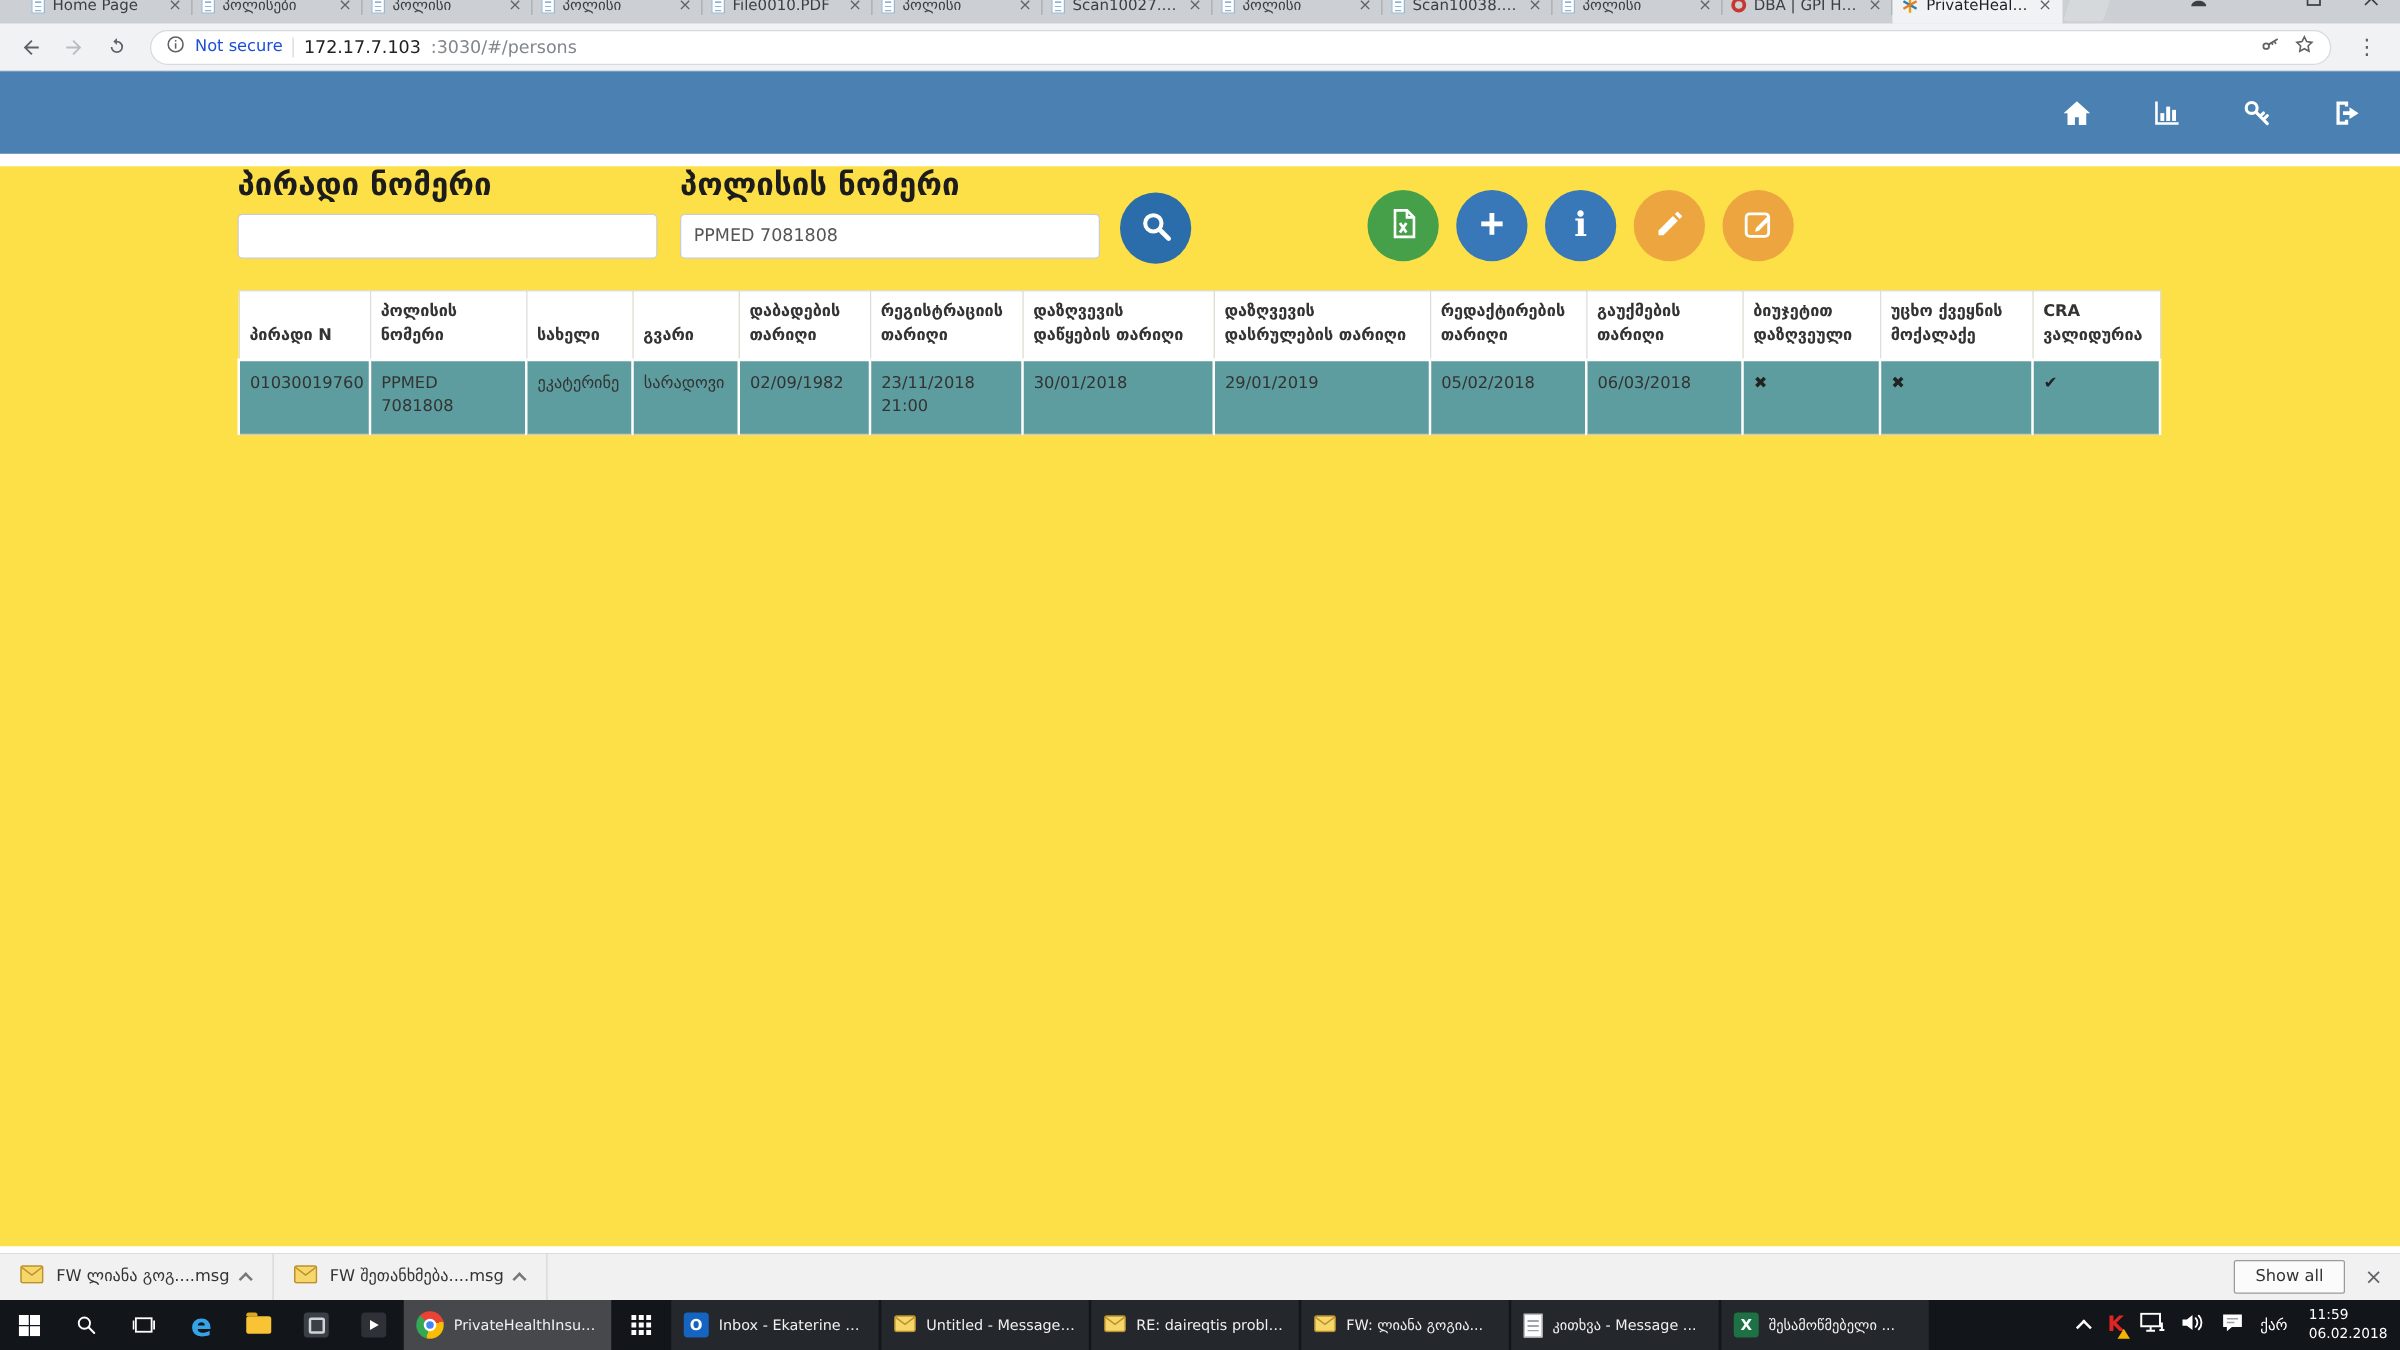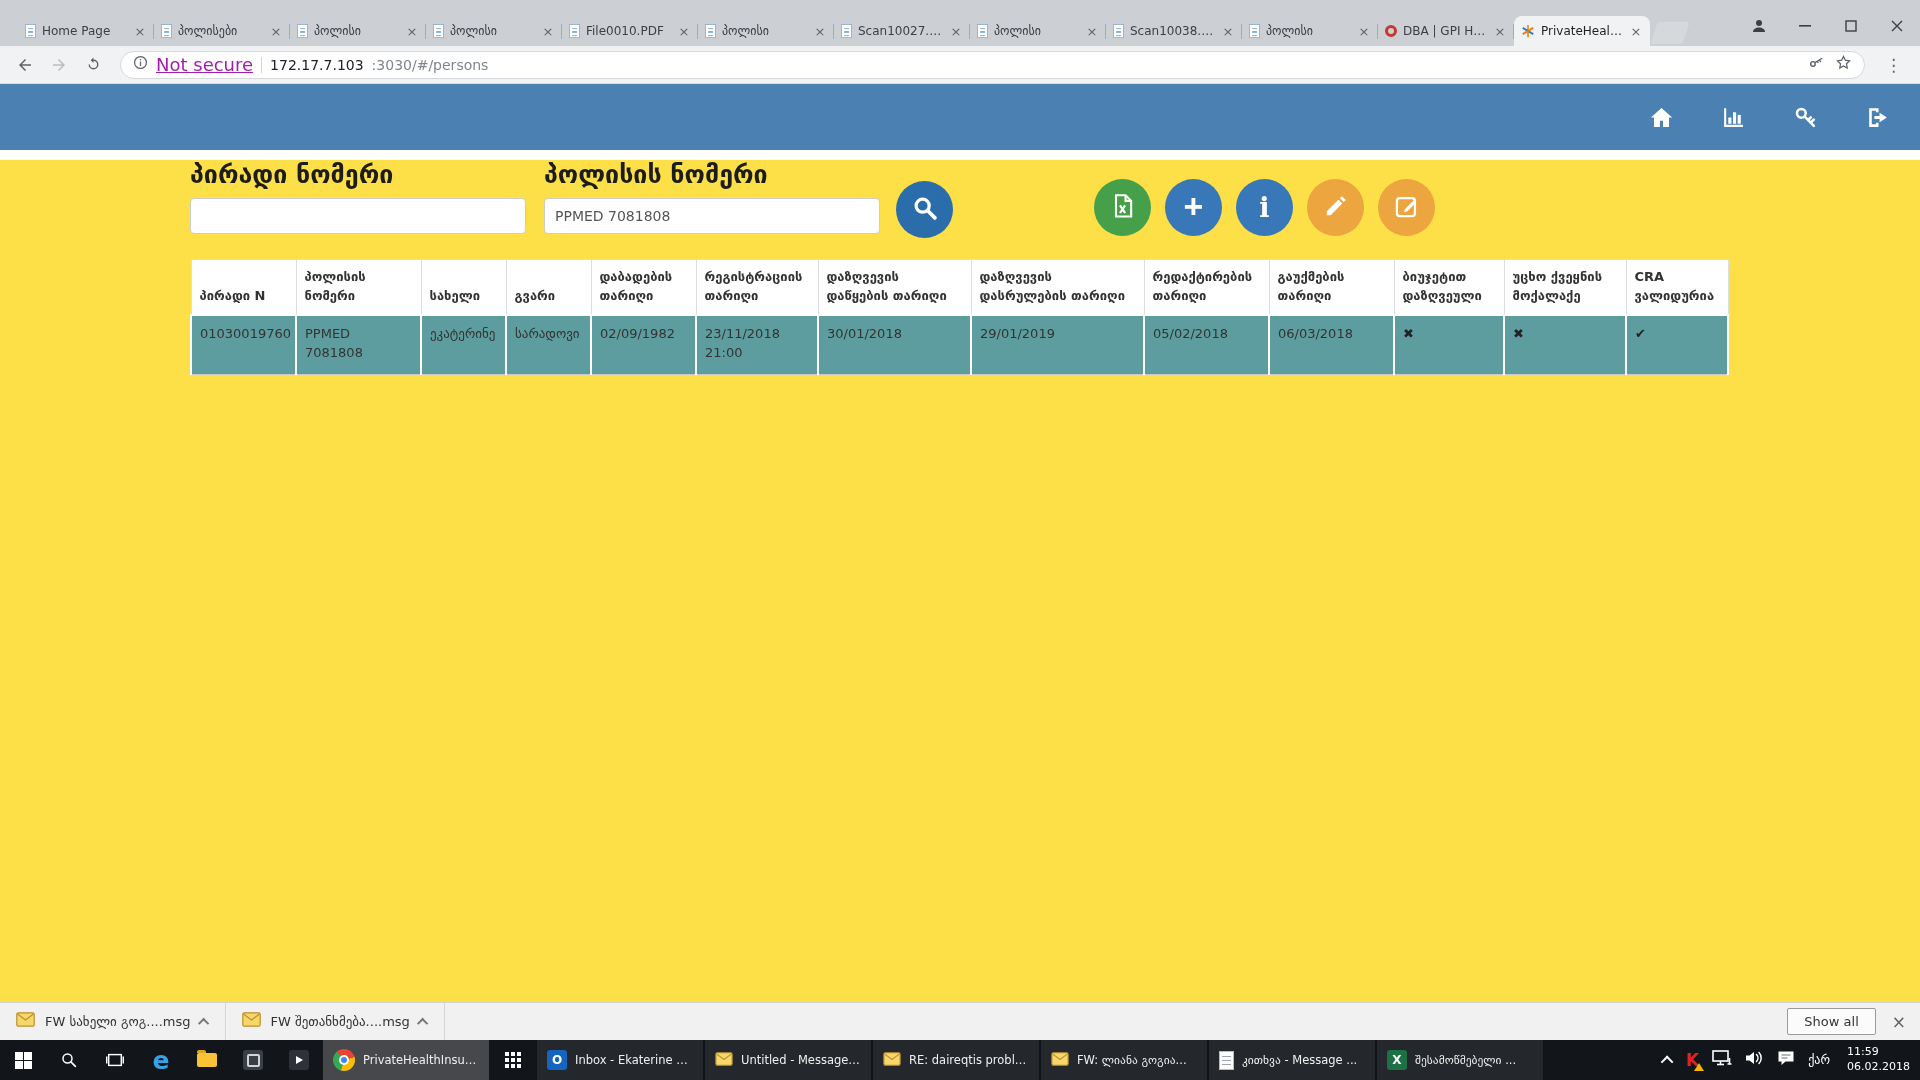--- a/index.html
+++ b/index.html
@@ -1,20 +1,20 @@
 <!DOCTYPE html>
 <html><head>
 <meta charset="utf-8">
 <style>
   * { margin:0; padding:0; box-sizing:border-box; }
   html,body { width:1920px; height:1080px; overflow:hidden;
     font-family:"DejaVu Sans","Liberation Sans",sans-serif; background:#fff; }
 
   
-  .tabstrip { height:46px; background:#ccd0d5; display:flex; align-items:flex-end; padding-left:18px; }
+  .tabstrip { height:19px; background:#ccd0d5; display:flex; align-items:flex-end; padding-left:18px; }
   .tab { width:136px; height:30px; display:flex; align-items:center; gap:6px;
     padding:0 7px; border-radius:8px 8px 0 0; position:relative; cursor:default; }
   .tab:not(.active)::after { content:""; position:absolute; right:0; top:8px; height:15px; width:1px; background:#a5aab0; }
   .tab.active { background:#f1f2f4; }
   .tab-title { flex:1; font-size:12px; color:#3b4045; white-space:nowrap; overflow:hidden; text-overflow:ellipsis; }
   .tab.active .tab-title { color:#1f2124; }
   .tab-close { font-size:13px; color:#5f6368; width:14px; text-align:center; flex:none; }
   .fav { flex:none; }
   .doc-fav { width:11px; height:14px; background:#fff; border:1px solid #9db6cf; position:relative; }
   .doc-fav::after { content:""; position:absolute; left:2px; right:2px; top:3px; height:8px;
@@ -24,21 +24,21 @@
   .newtab-btn { width:32px; height:22px; margin:0 0 2px 4px; background:#d6d9dc; transform:skewX(-18deg); border-radius:3px; }
   .win-controls { margin-left:auto; display:flex; align-items:flex-start; height:34px; }
   .win-btn { width:46px; height:28px; display:flex; align-items:center; justify-content:center; color:#3c4043; }
 
   
   .toolbar { height:38px; background:#f1f2f4; border-bottom:1px solid #d6dade;
     display:flex; align-items:center; padding:0 10px; gap:4px; }
   .nav-btn { width:30px; height:30px; display:flex; align-items:center; justify-content:center; }
   .omnibox { flex:1; height:28px; background:#fff; border:1px solid #d6dade; border-radius:15px;
     display:flex; align-items:center; padding:0 12px; gap:8px; margin:0 8px; }
-  .sec-label { font-size:18px; color:#a21caf; white-space:nowrap;text-decoration:underline; }
+  .sec-label { font-size:13px; color:#1d4ed8; white-space:nowrap; }
   .omni-sep { width:1px; height:16px; background:#d3d6da; }
   .url-host { font-size:14px; color:#202124; }
   .url-rest { font-size:14px; color:#80868b; }
   .omni-right { margin-left:auto; display:flex; align-items:center; gap:10px; }
   .menu-dots { font-size:17px; color:#5f6368; padding:0 8px; letter-spacing:0; }
 
   
   .appheader { height:66px; background:#4a81b2; display:flex; align-items:center; padding:0 30px 0 16px; }
   .brand { display:flex; align-items:center; gap:12px; }
   .brand-text { font-size:11.5px; font-weight:bold; color:#d9e6f1; line-height:1.45; letter-spacing:.3px; }
@@ -407,21 +407,21 @@
 </div>
 
 <div class="downloads-bar">
   <div class="dl-item">
     <span>
       <svg width="19" height="15" viewBox="0 0 19 15">
           <rect x="0.8" y="0.8" width="17.4" height="13.4" rx="1.5" fill="#f7d66a" stroke="#b9912f" stroke-width="1.2"></rect>
           <path d="M1.5 2l8 6 8-6" fill="none" stroke="#b9912f" stroke-width="1.2"></path>
         </svg>
     </span>
-    <span class="dl-name">FW  სახელი გოგ....msg</span>
+    <span class="dl-name">FW  ლიანა გოგ....msg</span>
     <span class="dl-caret"></span>
   </div>
   <div class="dl-item">
     <span>
       <svg width="19" height="15" viewBox="0 0 19 15">
           <rect x="0.8" y="0.8" width="17.4" height="13.4" rx="1.5" fill="#f7d66a" stroke="#b9912f" stroke-width="1.2"></rect>
           <path d="M1.5 2l8 6 8-6" fill="none" stroke="#b9912f" stroke-width="1.2"></path>
         </svg>
     </span>
     <span class="dl-name">FW  შეთანხმება....msg</span>

